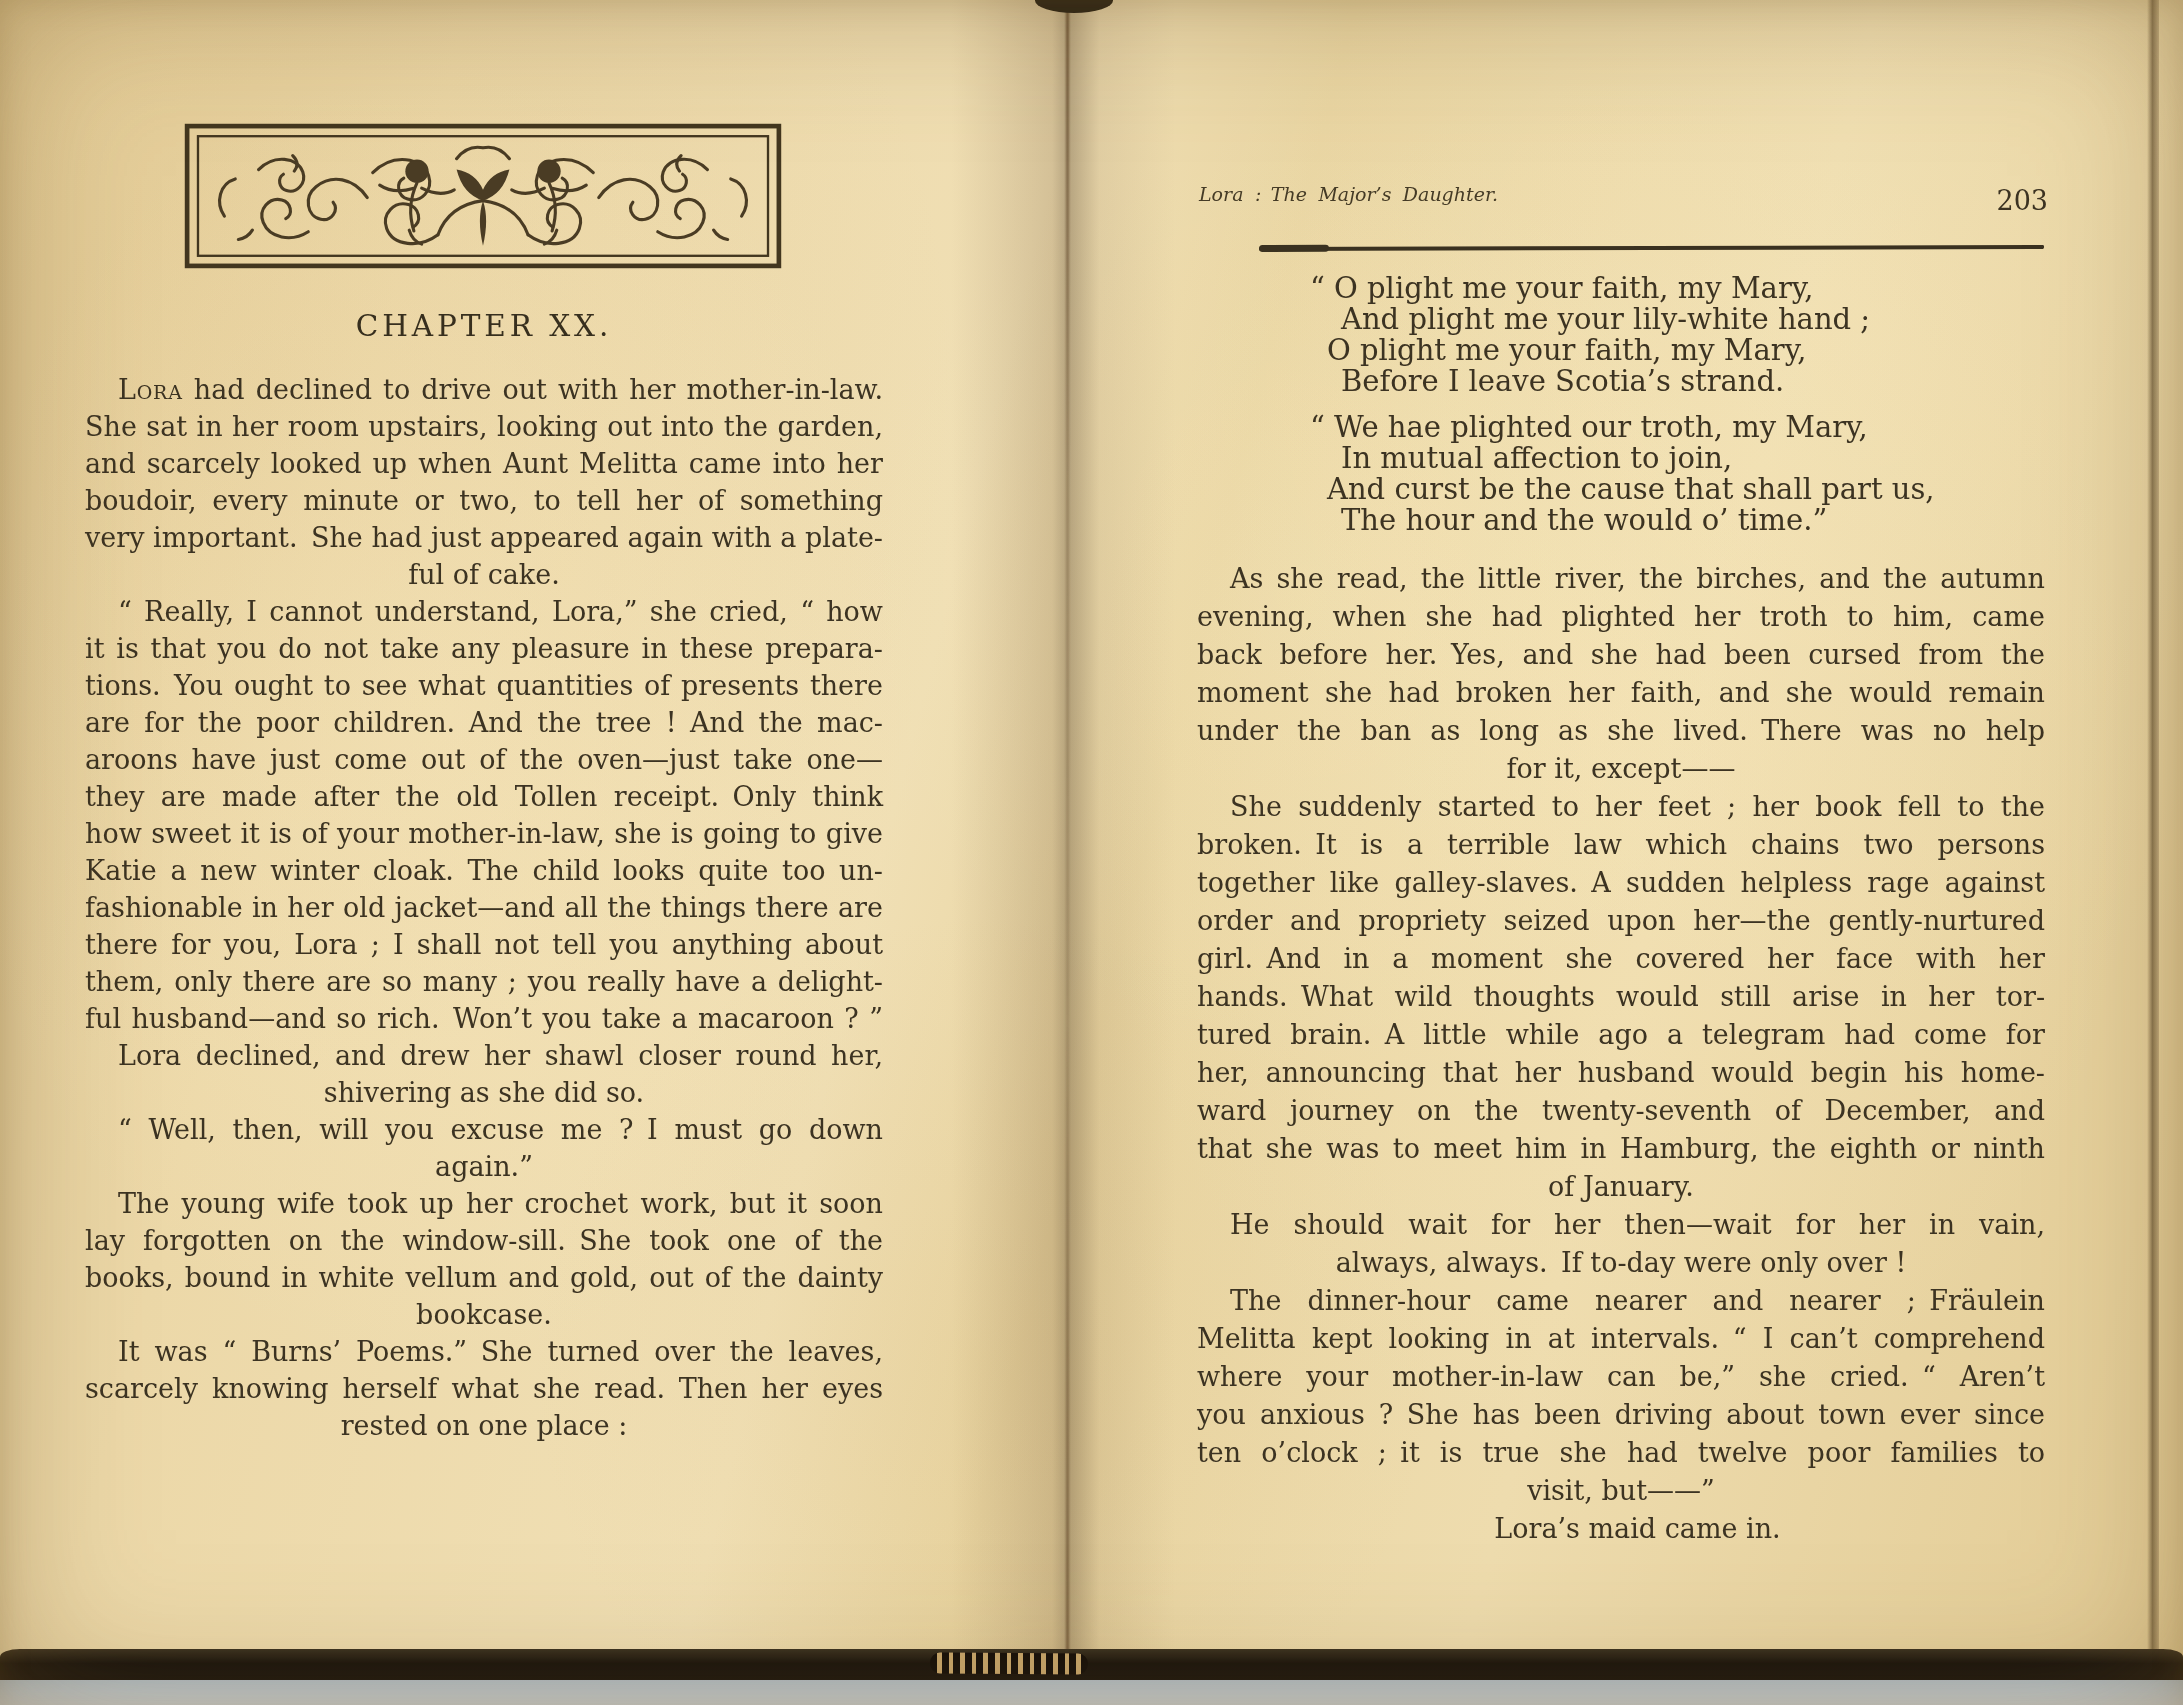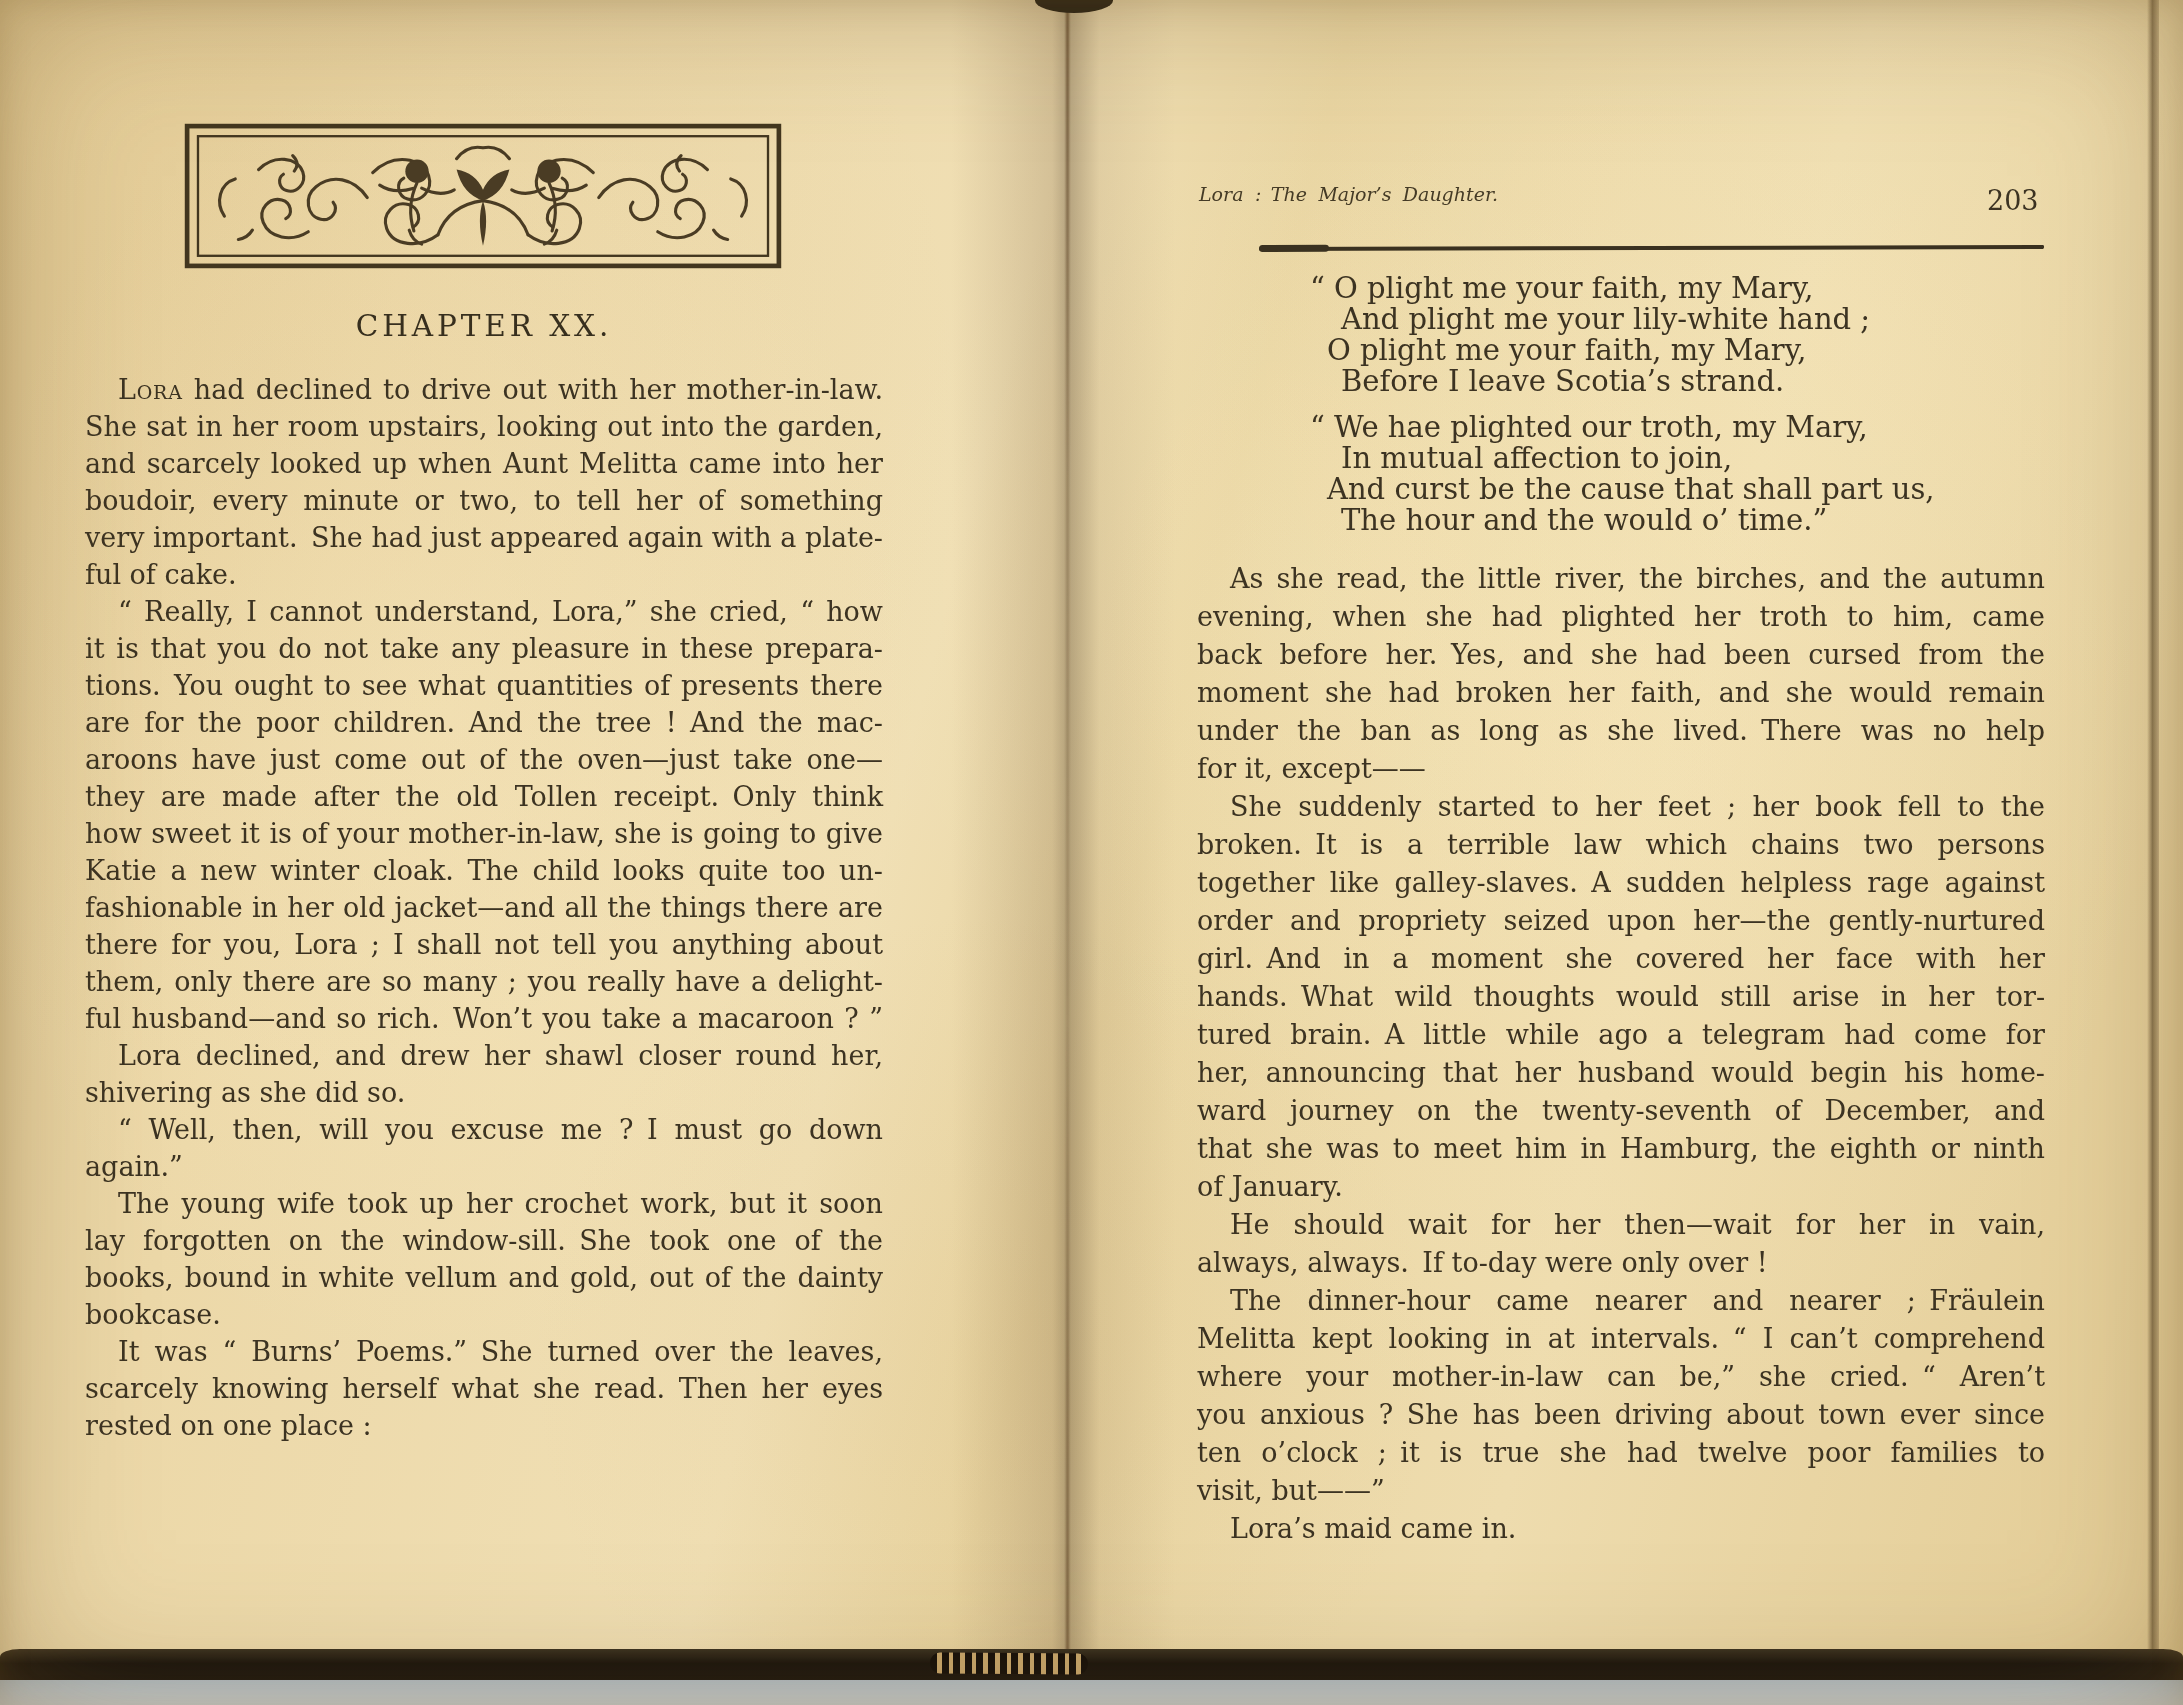--- a/index.html
+++ b/index.html
@@ -43,30 +43,30 @@
   .scanner-strip{position:absolute;left:0;top:1680px;width:2183px;height:26px;
     background:linear-gradient(180deg,#b4c1c9,#d2dadf);}
 
   
   .ornament{position:absolute;left:184px;top:123px;width:598px;height:146px;}
 
   
   .chapter-heading{position:absolute;left:85px;top:309px;width:798px;text-align:center;
     font-size:29.5px;letter-spacing:3.9px;color:#372f1e;}
   .lines{position:absolute;font-size:27px;}
-  .lines > .tl{height:var(--lh);line-height:var(--lh);white-space:nowrap;}
+  .lines > .tl{height:var(--lh);line-height:var(--lh);white-space:nowrap;text-align:center;}
   .tl.j{white-space:normal;text-align:justify;text-align-last:justify;}
   .tl.in{text-indent:33px;}
   .sc{font-variant:small-caps;letter-spacing:0.8px;}
   .left-lines{left:85px;top:371px;width:798px;--lh:37px;}
 
   
   .running-header{position:absolute;left:1199px;top:183px;width:848px;text-align:left;
     font-style:italic;font-size:19px;word-spacing:5.4px;color:#453b26;}
-  .page-number{position:absolute;left:1987px;top:185px;width:61px;text-align:left;
+  .page-number{position:absolute;left:1987px;top:185px;width:61px;text-align:right;
     font-size:27px;color:#3c3322;}
   .header-rule{position:absolute;left:1259px;top:246px;width:785px;height:3.9px;background:#3a3120;
     border-radius:2.3px 1.6px 1.6px 2.3px;transform:rotate(-0.15deg);}
   .header-rule:before{content:"";position:absolute;left:0;top:-1.6px;width:70px;height:7px;
     background:#3a3120;border-radius:3.9px;}
   .poem{position:absolute;left:1310px;top:273px;width:667px;font-size:29px;}
   .poem > .pl{height:31px;line-height:31px;white-space:nowrap;}
   .pl.pb{margin-left:31px;}
   .pl.pc{margin-left:17px;}
   .pl.gap{margin-top:15px;}

